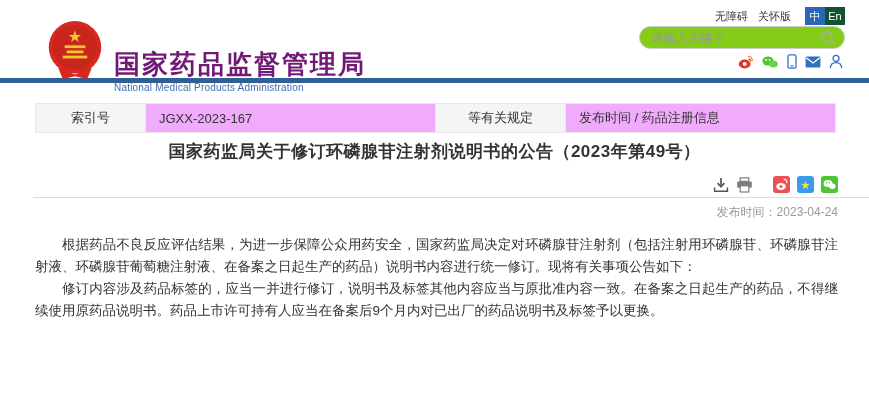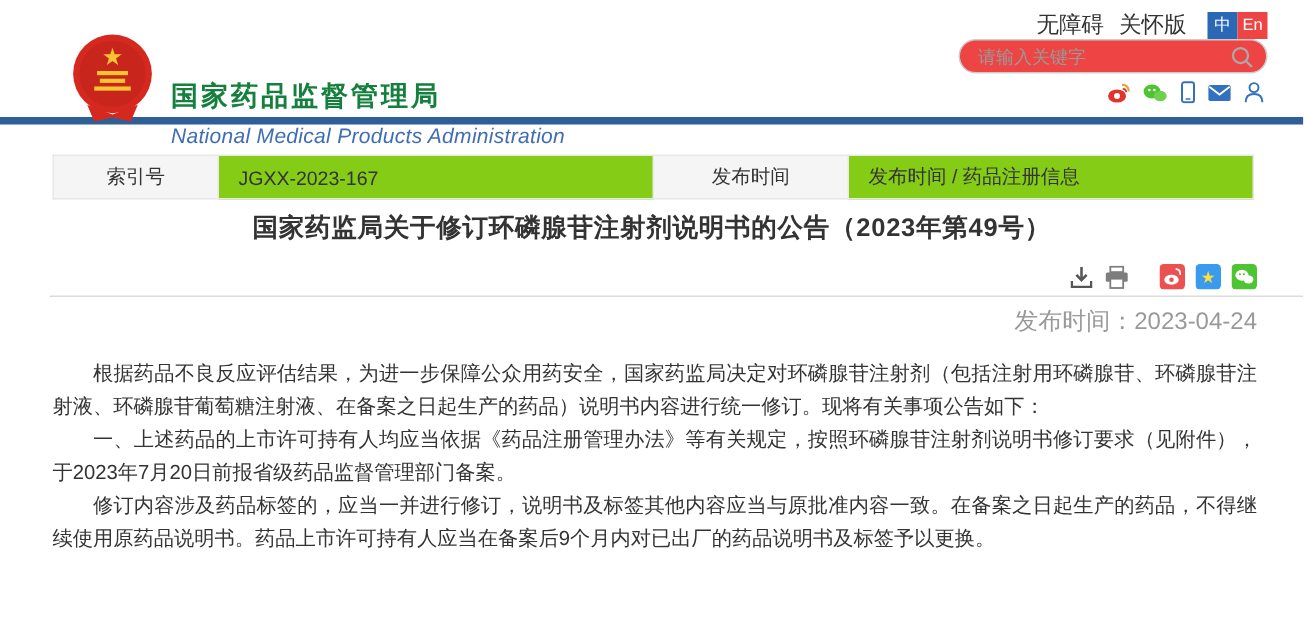--- a/index.html
+++ b/index.html
@@ -7,47 +7,47 @@
   .page {
     position:relative; width:869px; height:420px; overflow:hidden;
     background:#fff; font-family:"Liberation Sans","DejaVu Sans",sans-serif;
     color:#333;
   }
   
   .site-header { position:relative; height:78px; background:#fff; }
   .brand { position:absolute; left:45px; top:6px; display:flex; align-items:center; cursor:pointer; }
   .emblem { width:60px; height:62px; }
   .brand-text { margin-left:9px; }
-  .site-name { font-size:18px; font-weight:bold; color:#15803d; letter-spacing:2px; line-height:30px;margin-top:43px; }
-  .site-name-en { font-size:14px; color:#3f6db5; margin-top:3px; letter-spacing:.2px;font-style:italic; }
+  .site-name { font-size:26px; font-weight:bold; color:#701a75; letter-spacing:2px; line-height:30px;margin-top:43px; }
+  .site-name-en { font-size:10px; color:#3f6db5; margin-top:3px; letter-spacing:.2px; }
   .top-links { position:absolute; right:24px; top:7px; display:flex; align-items:center; gap:10px; }
-  .top-links a { font-size:15px; color:#333; text-decoration:none; cursor:pointer; }
+  .top-links a { font-size:11px; color:#333; text-decoration:none; cursor:pointer; }
   .lang-group { display:flex; margin-left:4px; }
   .lang-btn { width:20px; height:18px; line-height:18px; text-align:center; font-size:11px; color:#fff; cursor:pointer; }
   .lang-zh { background:#2a68b5; }
-  .lang-en { background:#ef4444; }
-  .search-box { position:absolute; right:24px; top:26px; width:206px; height:23px; border:1px solid #ccc; border-radius:12px; display:flex; align-items:center; padding:0 8px 0 12px; background:#ef4444; }
+  .lang-en { background:#14532d; }
+  .search-box { position:absolute; right:24px; top:26px; width:206px; height:23px; border:1px solid #ccc; border-radius:12px; display:flex; align-items:center; padding:0 8px 0 12px; background:#84cc16; }
   .search-box input { flex:1; border:none; outline:none; font-size:12px; color:#333; background:transparent; font-family:inherit; }
   .search-box input::placeholder { color:#999; }
   .search-btn { display:flex; align-items:center; cursor:pointer; }
   .social-row { position:absolute; right:26px; top:54px; display:flex; align-items:center; gap:8px; }
   .social-row span { display:flex; align-items:center; cursor:pointer; }
   .blue-band { height:5px; background:#2e5f96; }
   
   .meta-table { width:800px; margin:20px 0 0 35px; border-collapse:collapse; font-size:13px; table-layout:fixed; }
   .meta-table td { border:1px solid #e8e8e8; height:29px; padding:0 10px; }
   .meta-table td.lbl { background:#f5f5f5; text-align:center; color:#333; }
-  .meta-table td.val { background:#84cc16; color:#333; padding-left:13px; }
+  .meta-table td.val { background:#f0abfc; color:#333; padding-left:13px; }
   
   .article-title { text-align:center; font-size:17px; font-weight:bold; color:#333; margin-top:7px; letter-spacing:.5px; }
   .tools { display:flex; justify-content:flex-end; align-items:center; gap:7px; margin:13px 31px 0 0; }
   .tools .tool { display:flex; align-items:center; cursor:pointer; }
   .tools .grp-gap { width:6px; }
   .divider { margin-left:33px; border-top:1px solid #dcdcdc; margin-top:4px; }
-  .publish-time { text-align:right; margin:6px 31px 0 0; font-size:16px; color:#999; }
+  .publish-time { text-align:right; margin:6px 31px 0 0; font-size:12px; color:#999; }
   .body-text { margin:13px 31px 0 35px; font-size:13.5px; line-height:22px; text-align:justify; color:#333; }
   .body-text p { text-indent:2em; margin:0; }
 </style>
 </head>
 <body>
 
 <div class="page">
 
   <header class="site-header">
     <div class="brand">
@@ -133,21 +133,21 @@
       <colgroup>
           <col style="width:110px">
           <col style="width:290px">
           <col style="width:130px">
           <col style="width:270px">
         </colgroup>
       <tbody>
           <tr>
         <td class="lbl">索引号</td>
         <td class="val">JGXX-2023-167</td>
-        <td class="lbl">发布时间</td>
+        <td class="lbl">等有关规定</td>
         <td class="val">发布时间 / 药品注册信息</td>
       </tr>
     </tbody>
       </table>
 
     <h1 class="article-title">国家药监局关于修订环磷腺苷注射剂说明书的公告（2023年第49号）</h1>
 
     <div class="tools">
       <span class="tool">
         <svg width="16" height="16" viewBox="0 0 16 16">
@@ -188,18 +188,17 @@
         </svg>
       </span>
     </div>
 
     <div class="divider"></div>
 
     <div class="publish-time">发布时间：2023-04-24</div>
 
     <div class="body-text">
       <p>根据药品不良反应评估结果，为进一步保障公众用药安全，国家药监局决定对环磷腺苷注射剂（包括注射用环磷腺苷、环磷腺苷注射液、环磷腺苷葡萄糖注射液、在备案之日起生产的药品）说明书内容进行统一修订。现将有关事项公告如下：</p>
-      <p>一、上述药品的上市许可持有人均应当依据《药品注册管理办法》等有关规定，按照环磷腺苷注射剂说明书修订要求（见附件），于2023年7月20日前报省级药品监督管理部门备案。</p>
       <p>修订内容涉及药品标签的，应当一并进行修订，说明书及标签其他内容应当与原批准内容一致。在备案之日起生产的药品，不得继续使用原药品说明书。药品上市许可持有人应当在备案后9个月内对已出厂的药品说明书及标签予以更换。</p>
     </div>
 
   </main>
 </div>
 
 </body></html>

